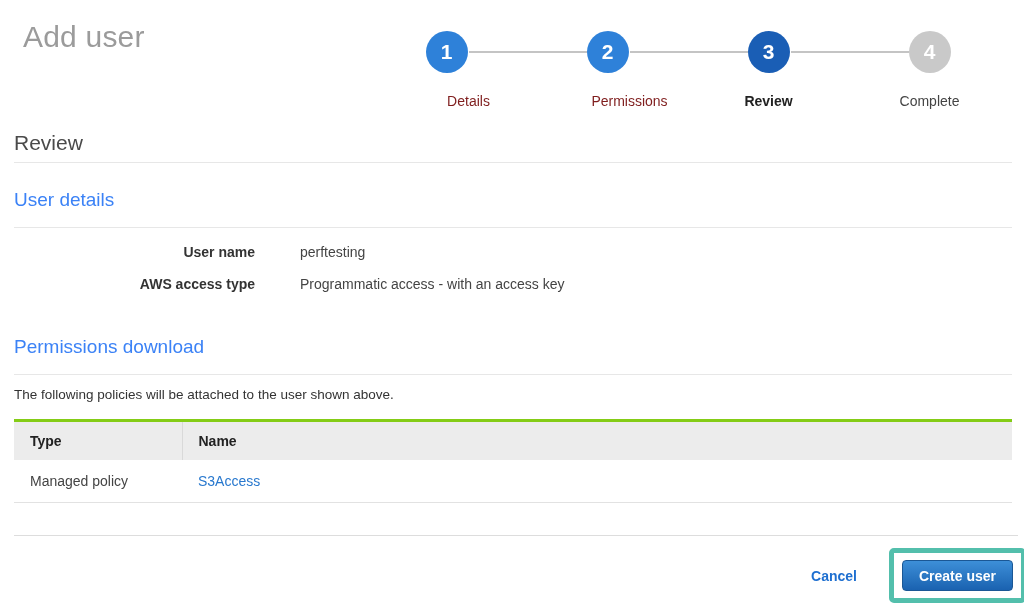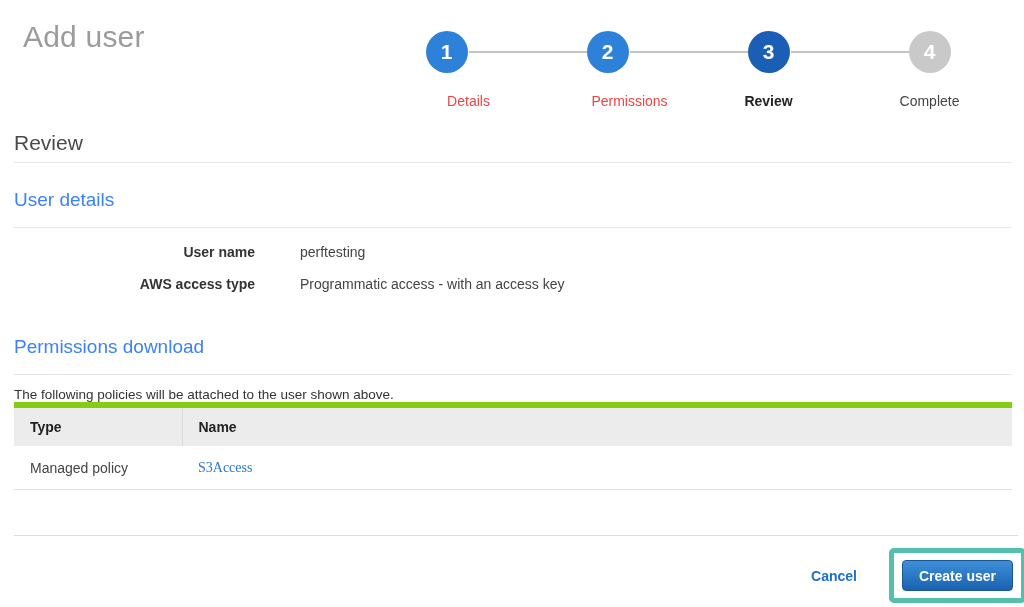--- a/index.html
+++ b/index.html
@@ -35,21 +35,21 @@
   .step-circle {
     width: 42px; height: 42px; border-radius: 50%;
     display: flex; align-items: center; justify-content: center;
     color: #fff; font-size: 21px; font-weight: 700;
     z-index: 1;
   }
   .step.done .step-circle    { background: #2E81D9; }
   .step.current .step-circle { background: #1A5EB5; }
   .step.upcoming .step-circle{ background: #C9C9C9; }
   .step-label { margin-top: 20px; font-size: 14px; }
-  .step.done .step-label     { color: #ef4444; margin-left: 44px; }
+  .step.done .step-label     { color: #7f1d1d; margin-left: 44px; }
   .step.current .step-label  { color: #222; font-weight: 700; }
   .step.upcoming .step-label { color: #444; }
 
   
   .main { position: absolute; top: 131px; left: 14px; width: 998px; }
   .section-heading {
     font-size: 21px; font-weight: 400; color: #4A4A4A;
     padding-bottom: 7px; border-bottom: 1px solid #E7E7E7;
   }
   .sub-heading {
@@ -64,33 +64,33 @@
   .field-label {
     width: 241px; text-align: right; font-weight: 700; color: #333;
     flex-shrink: 0;
   }
   .field-value { margin-left: 31px; color: #444; }
 
   .perm-heading { margin-top: 36px; }
   .perm-desc { margin-top: 12px; }
 
   table.policy-table {
-    width: 100%; 
+    width: 100%; margin-top: 17px;
     border-collapse: collapse; font-size: 14px;
-    border-top: 6px solid #84cc16;
+    border-top: 3px solid #84cc16;
   }
   .policy-table th {
     background: #ECECEC; text-align: left; font-weight: 700; color: #222;
     padding: 11px 16px; height: 38px;
   }
   .policy-table th.col-type { width: 168px; border-right: 1px solid #D9D9D9; }
   .policy-table td {
     padding: 13px 16px; border-bottom: 1px solid #E2E2E2; color: #444;
   }
-  .link { color: #2878CE; text-decoration: none; cursor: pointer; font-family: Liberation Serif, serif; }
+  .link { color: #2878CE; text-decoration: none; cursor: pointer; }
 
   
   .footer {
     position: absolute; top: 535px; left: 14px; width: 1004px;
     border-top: 1px solid #DDDDDD;
   }
   .footer-buttons {
     display: flex; justify-content: flex-end; align-items: center;
     margin-top: 12px;
   }

